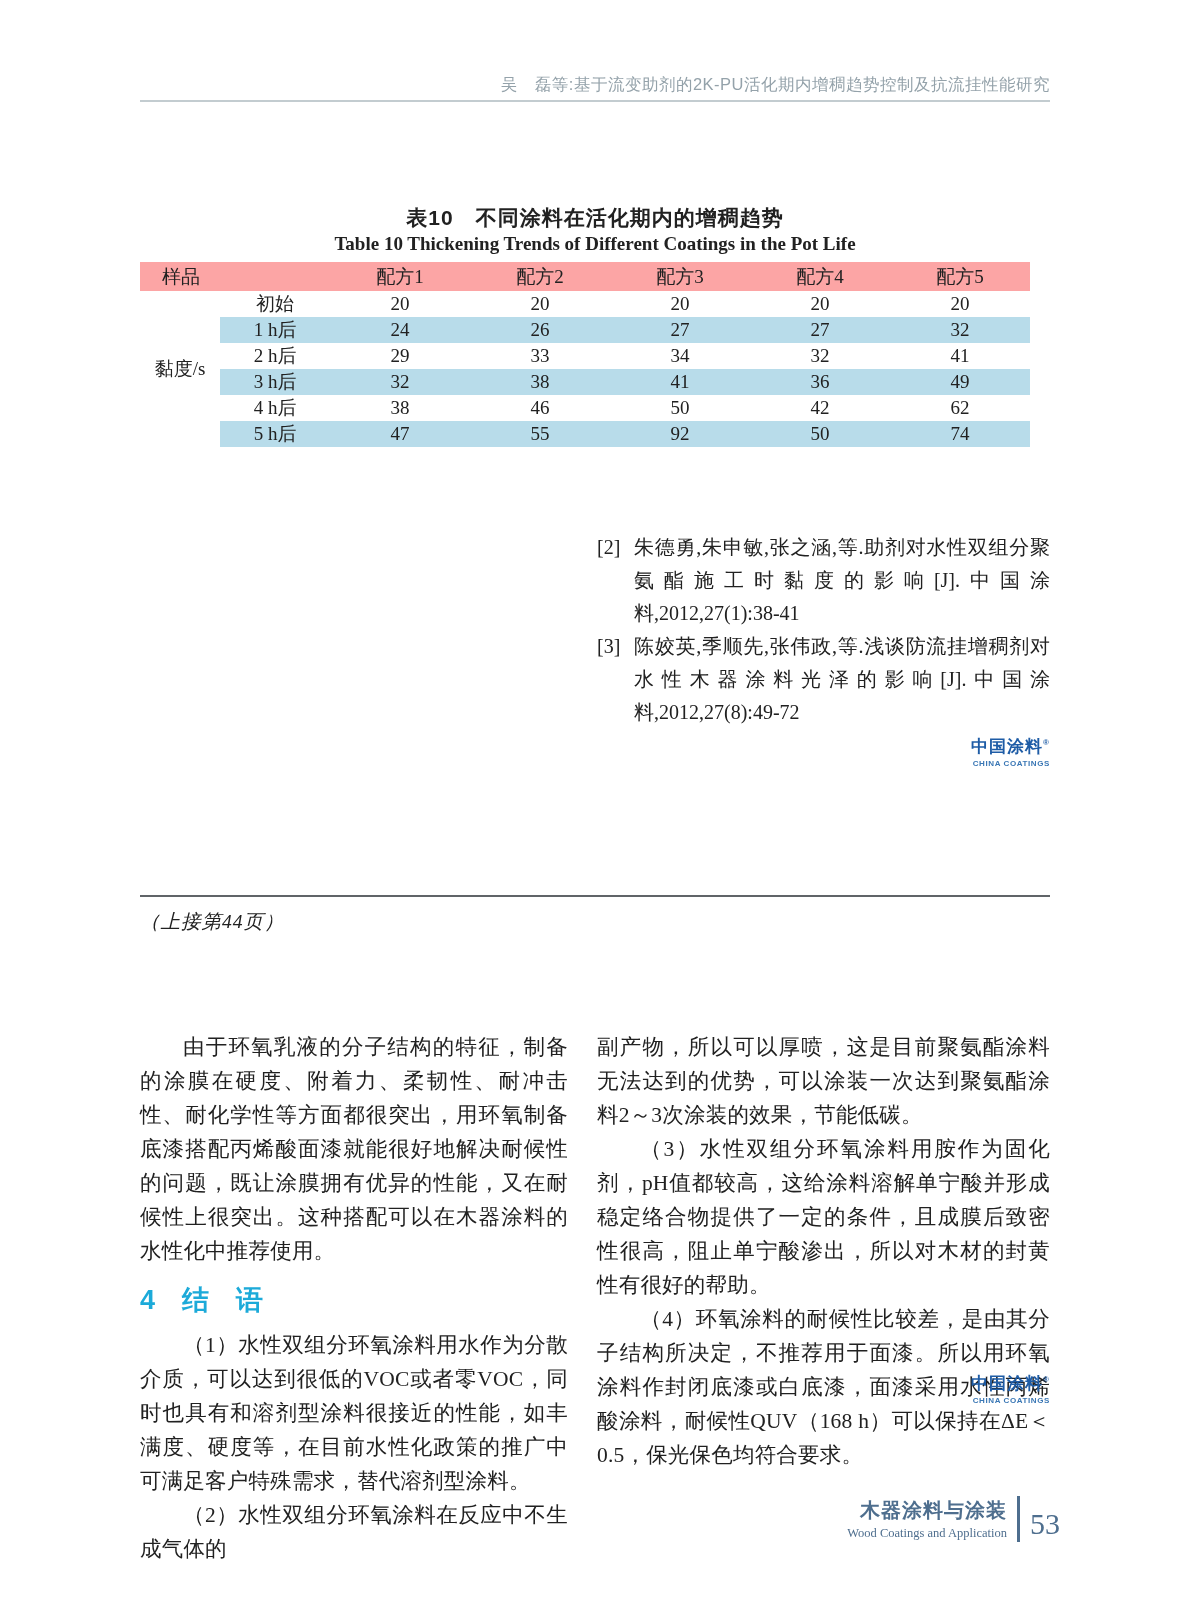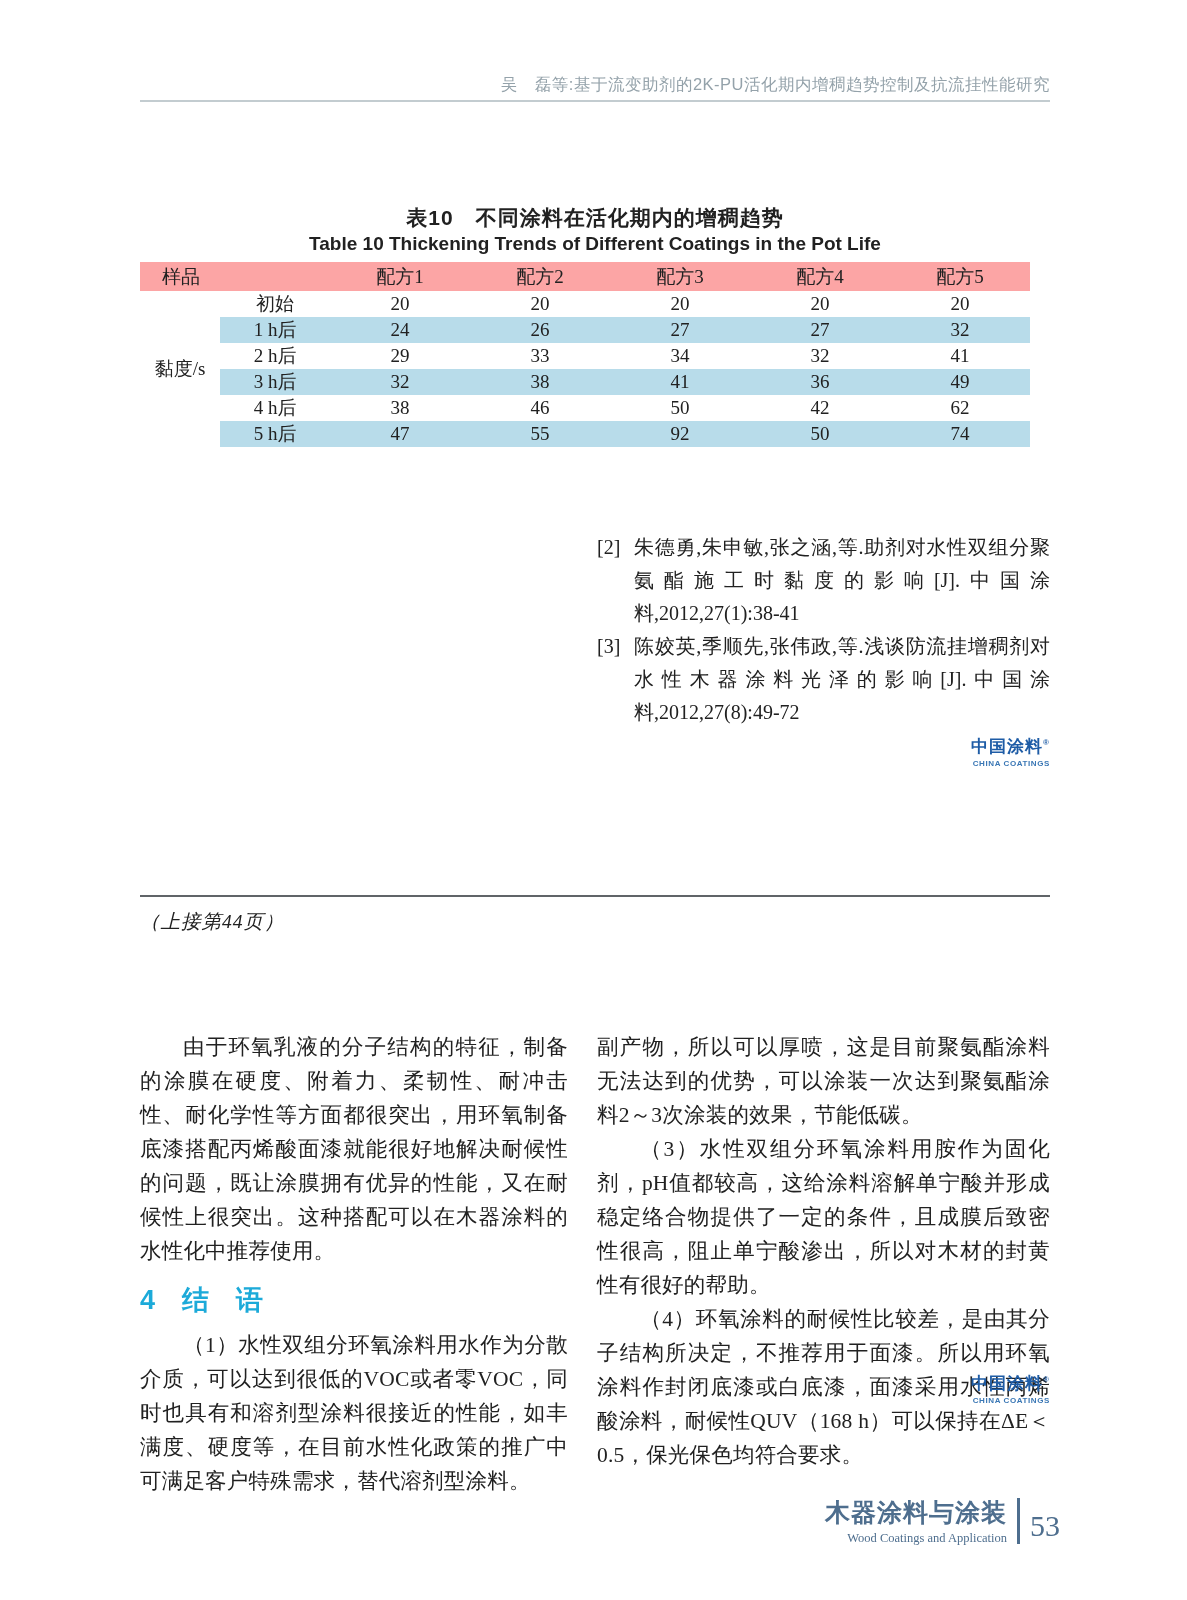--- a/index.html
+++ b/index.html
@@ -27,21 +27,21 @@
   
   .tbl-title-zh {
     position: absolute; top: 204px; left: 140px; width: 910px;
     text-align: center; font-size: 21px; font-weight: bold;
     font-family: "Liberation Sans", "DejaVu Sans", sans-serif;
     letter-spacing: 1px;
   }
   .tbl-title-en {
     position: absolute; top: 233px; left: 140px; width: 910px;
     text-align: center; font-size: 19px; font-weight: bold;
-    font-family: Liberation Sans, sans-serif;
+    font-family: Liberation Serif, serif;
   }
 
   
   .data-table {
     position: absolute; top: 262px; left: 140px; width: 890px;
     border-collapse: collapse; table-layout: fixed;
     font-size: 19px;
   }
   .data-table col.c-group { width: 80px; }
   .data-table col.c-time  { width: 110px; }
@@ -101,21 +101,21 @@
   }
 
   
   .footer {
     position: absolute; top: 1496px; right: 127px;
     display: flex; align-items: center;
     font-family: "Liberation Sans", "DejaVu Sans", sans-serif;
     color: #4e6e8e;
   }
   .footer-titles { text-align: right; padding-right: 10px; }
-  .footer-zh { font-size: 25px; font-weight: bold; letter-spacing: 1px; }
+  .footer-zh { font-size: 20px; font-weight: bold; letter-spacing: 1px; }
   .footer-en { font-size: 12.5px; font-family: "Liberation Serif", "DejaVu Serif", serif; margin-top: 2px; }
   .footer-divider { width: 3px; height: 46px; background: #4e6e8e; margin-right: 10px; }
   .footer-page { font-size: 30px; font-family: "Liberation Serif", "DejaVu Serif", serif; padding-top: 10px; }
 </style>
 </head>
 <body>
 
 <div class="page">
 
   <div class="running-head">吴　磊等:基于流变助剂的2K-PU活化期内增稠趋势控制及抗流挂性能研究</div>
@@ -213,20 +213,21 @@
     </div>
   </div>
 
   <div class="mid-rule"></div>
   <div class="cont-note">（上接第44页）</div>
 
   <div class="col-left body-top">
     <div class="para indent">由于环氧乳液的分子结构的特征，制备的涂膜在硬度、附着力、柔韧性、耐冲击性、耐化学性等方面都很突出，用环氧制备底漆搭配丙烯酸面漆就能很好地解决耐候性的问题，既让涂膜拥有优异的性能，又在耐候性上很突出。这种搭配可以在木器涂料的水性化中推荐使用。</div>
     <div class="section-heading">4　结　语</div>
     <div class="para indent">（1）水性双组分环氧涂料用水作为分散介质，可以达到很低的VOC或者零VOC，同时也具有和溶剂型涂料很接近的性能，如丰满度、硬度等，在目前水性化政策的推广中可满足客户特殊需求，替代溶剂型涂料。</div>
+    <div class="para indent">（2）水性双组分环氧涂料在反应中不生成气体的</div>
   </div>
 
   <div class="col-right body-top">
     <div class="para">副产物，所以可以厚喷，这是目前聚氨酯涂料无法达到的优势，可以涂装一次达到聚氨酯涂料2～3次涂装的效果，节能低碳。</div>
     <div class="para indent">（3）水性双组分环氧涂料用胺作为固化剂，pH值都较高，这给涂料溶解单宁酸并形成稳定络合物提供了一定的条件，且成膜后致密性很高，阻止单宁酸渗出，所以对木材的封黄性有很好的帮助。</div>
     <div class="para indent">（4）环氧涂料的耐候性比较差，是由其分子结构所决定，不推荐用于面漆。所以用环氧涂料作封闭底漆或白底漆，面漆采用水性丙烯酸涂料，耐候性QUV（168 h）可以保持在ΔE＜0.5，保光保色均符合要求。</div>
     <div class="logo logo-body">
       <div class="logo-zh"><span>中国涂料</span><span class="logo-mark">®</span></div>
       <div class="logo-en">CHINA COATINGS</div>
     </div>

